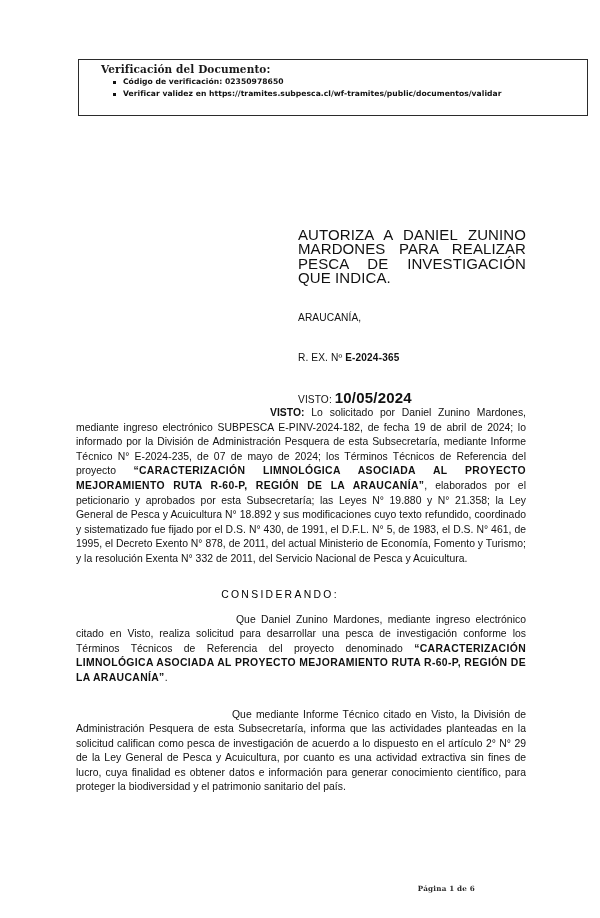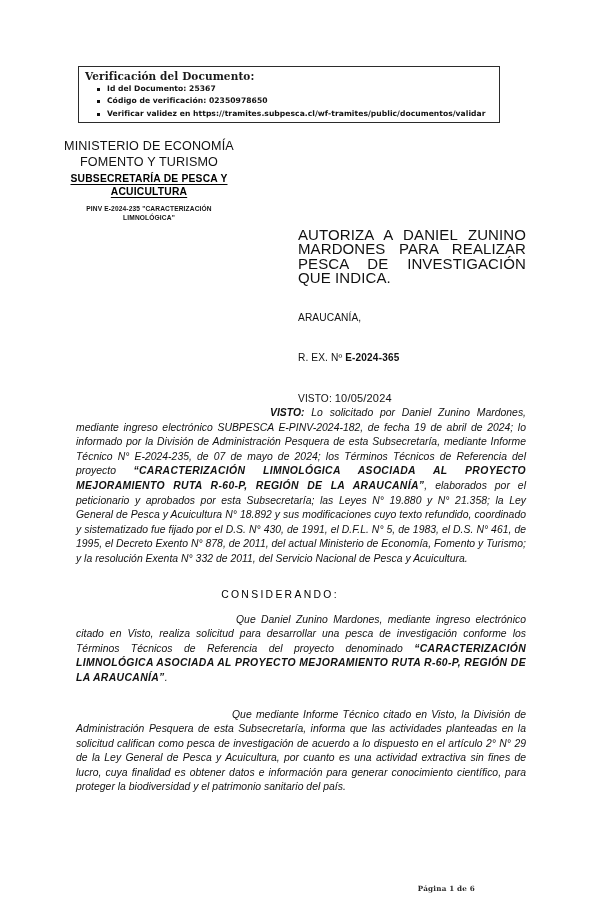--- a/index.html
+++ b/index.html
@@ -22,27 +22,27 @@
     inset: 0;
     width: 600px;
     height: 918px;
     background: #ffffff;
   }
 
   
   .verif-box {
     position: absolute;
     left: 78px;
-    top: 66px;
-    width: 422px;
+    top: 59px;
+    width: 510px;
     height: 57px;
     border: 1.3px solid #2b2b2b;
     box-sizing: border-box;
     background: #ffffff;
-    padding: 3px 0 0 6px;
+    padding: 3px 0 0 22px;
   }
   .verif-title {
     font-family: "DejaVu Serif", serif;
     font-size: 10.5px;
     font-weight: 700;
     letter-spacing: 0.1px;
     line-height: 13px;
     color: #1a1a1a;
     white-space: nowrap;
   }
@@ -152,41 +152,40 @@
   }
   .doc-date {
     margin-top: 26px;
     font-family: "Liberation Sans", sans-serif;
     font-size: 10.2px;
     line-height: 14.4px;
     letter-spacing: 0.1px;
     color: #111111;
   }
   .doc-date .val {
-    font-weight: 400;
-    font-size: 11px;
+    font-weight: 700;
+    font-size: 15px;
     letter-spacing: 0.2px;
   }
 
   
   .body-wrap {
     position: absolute;
     left: 76px;
     top: 406px;
     width: 450px;
   }
   .para {
     font-family: "Liberation Sans", sans-serif;
     font-size: 10.4px;
     line-height: 14.6px;
     text-align: justify;
     color: #111111;
     letter-spacing: 0.02px;
     margin: 0;
-    font-style: italic;
   }
   .para .lead {
     font-weight: 700;
   }
   .para .proj {
     font-weight: 700;
     letter-spacing: 0.35px;
   }
   .para.indent-head {
     text-indent: 194px;
@@ -231,38 +230,25 @@
   }
 </style>
 </head>
 <body>
 
 <div class="page">
 
   <div class="verif-box">
     <div class="verif-title">Verificación del Documento:</div>
     <ul class="verif-list">
-      <li class="verif-item">Id del Documento: 25367</li>
       <li class="verif-item">Código de verificación: 02350978650</li>
       <li class="verif-item">Verificar validez en https://tramites.subpesca.cl/wf-tramites/public/documentos/validar</li>
     </ul>
   </div>
 
-  <div class="org-header">
-    <div class="org-line1">MINISTERIO DE ECONOMÍA</div>
-    <div class="org-line2">FOMENTO Y TURISMO</div>
-    <div class="org-sub">
-      <span class="sub-l1">SUBSECRETARÍA DE PESCA Y</span>
-      <span class="sub-l2">ACUICULTURA</span>
-    </div>
-    <div class="org-project">
-      <span class="pj-l1">PINV E-2024-235 "CARACTERIZACIÓN</span>
-      <span class="pj-l2">LIMNOLÓGICA"</span>
-    </div>
-  </div>
 
   <div class="doc-meta">
     <div class="doc-subject">AUTORIZA A DANIEL ZUNINO MARDONES PARA REALIZAR PESCA DE INVESTIGACIÓN QUE INDICA.</div>
     <div class="doc-place">ARAUCANÍA,</div>
     <div class="doc-resnum">
       <span>R. EX. Nº </span><span class="val">E-2024-365</span>
     </div>
     <div class="doc-date">
       <span>VISTO: </span><span class="val">10/05/2024</span>
     </div>

